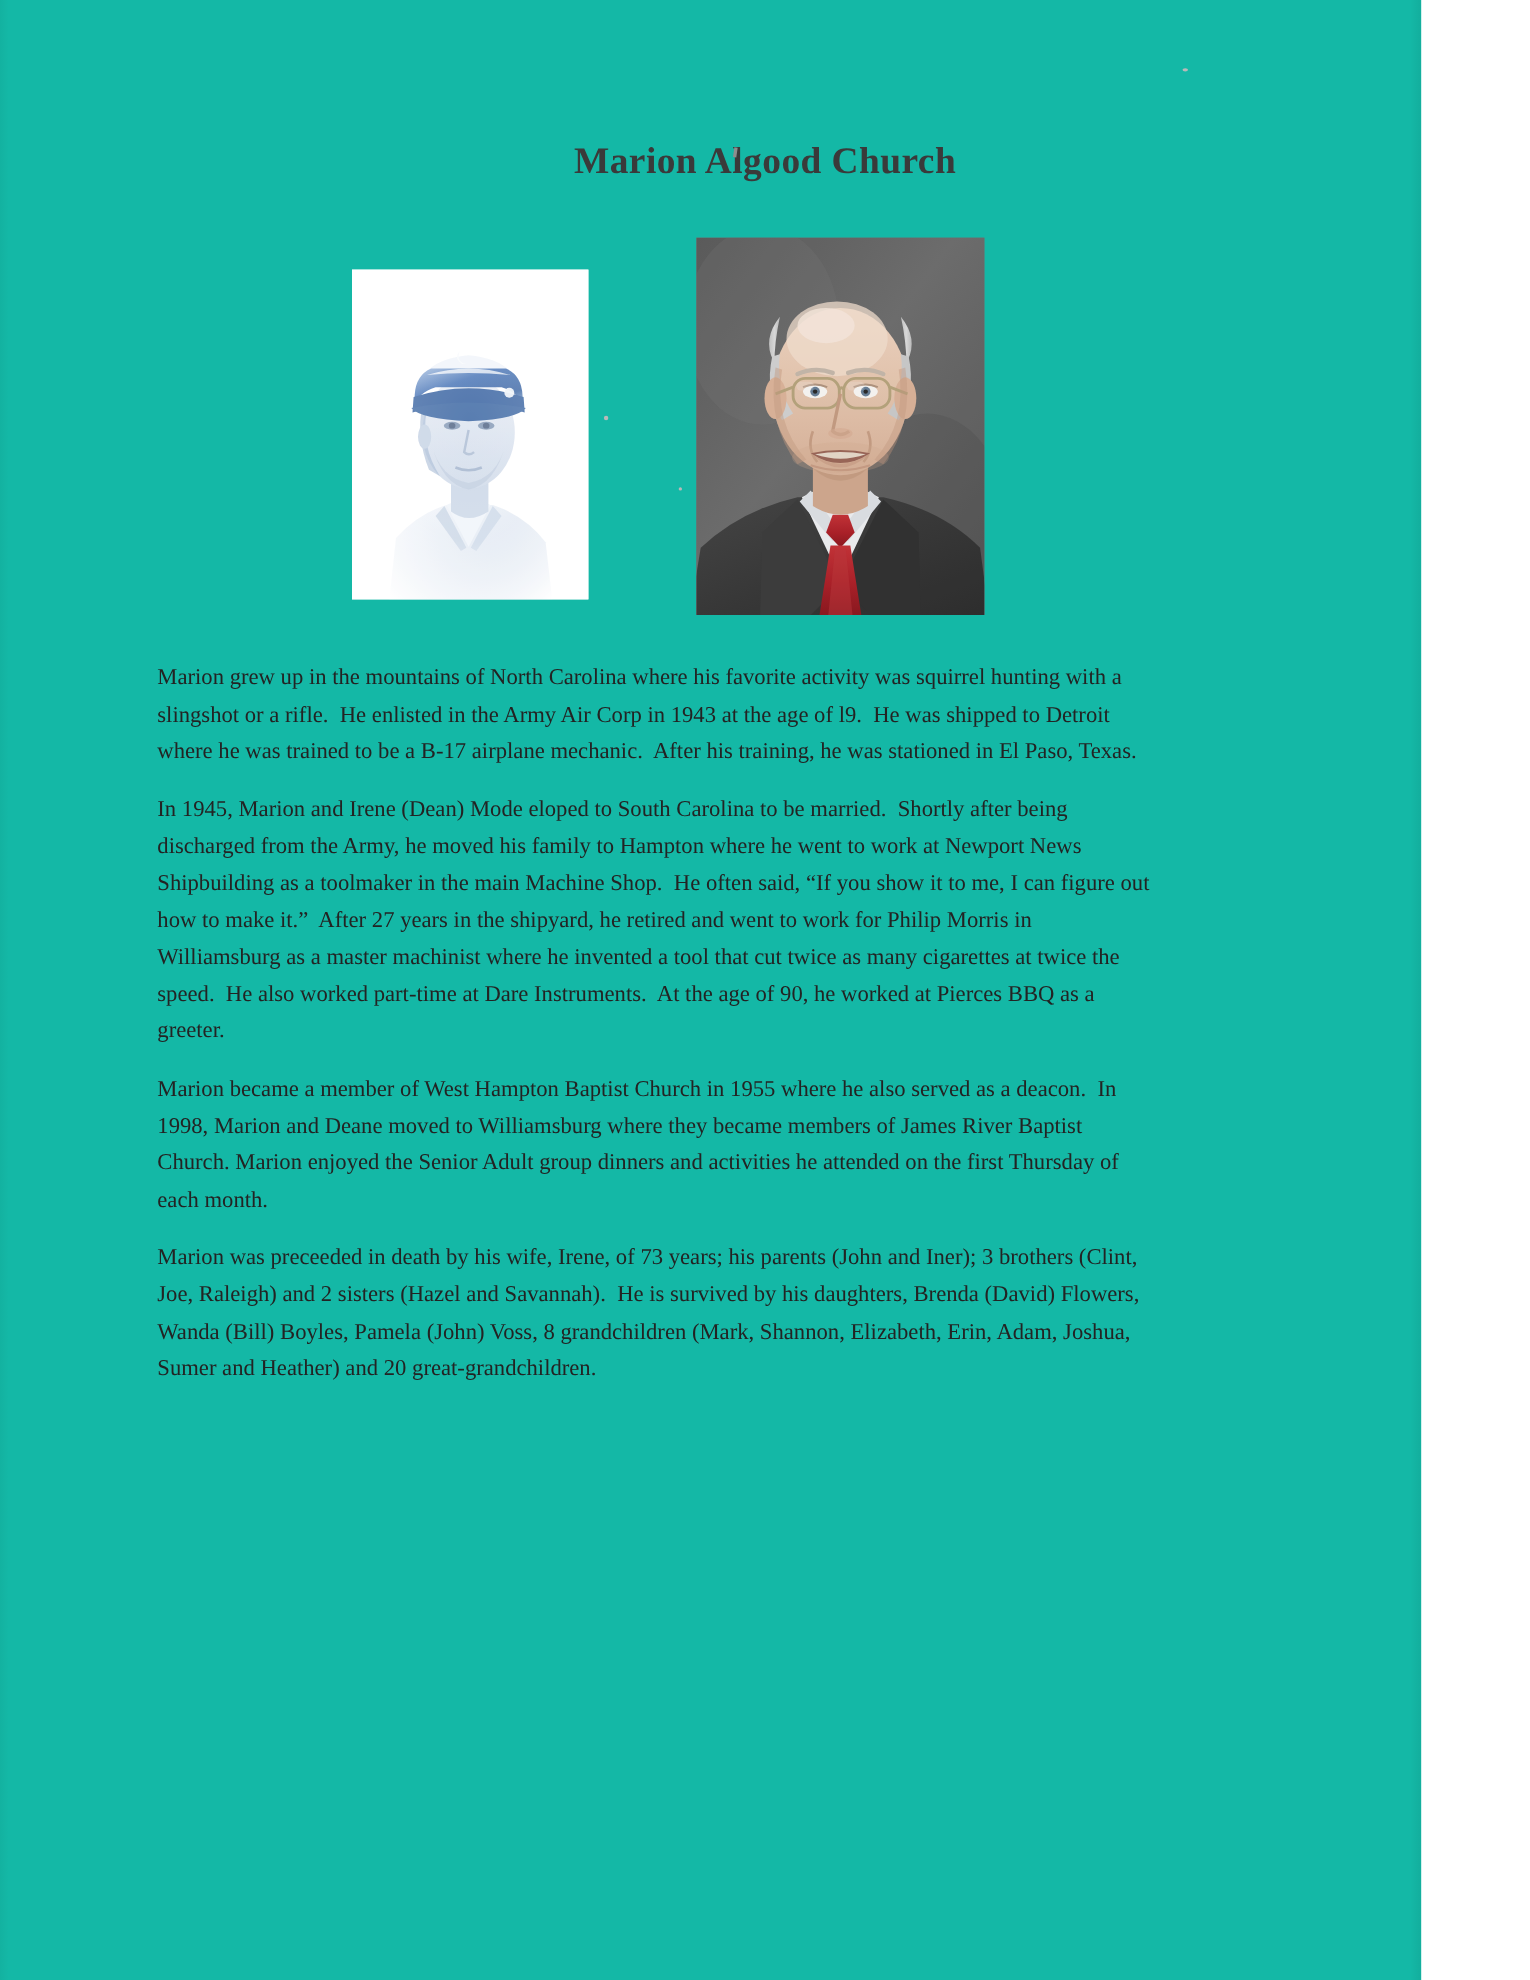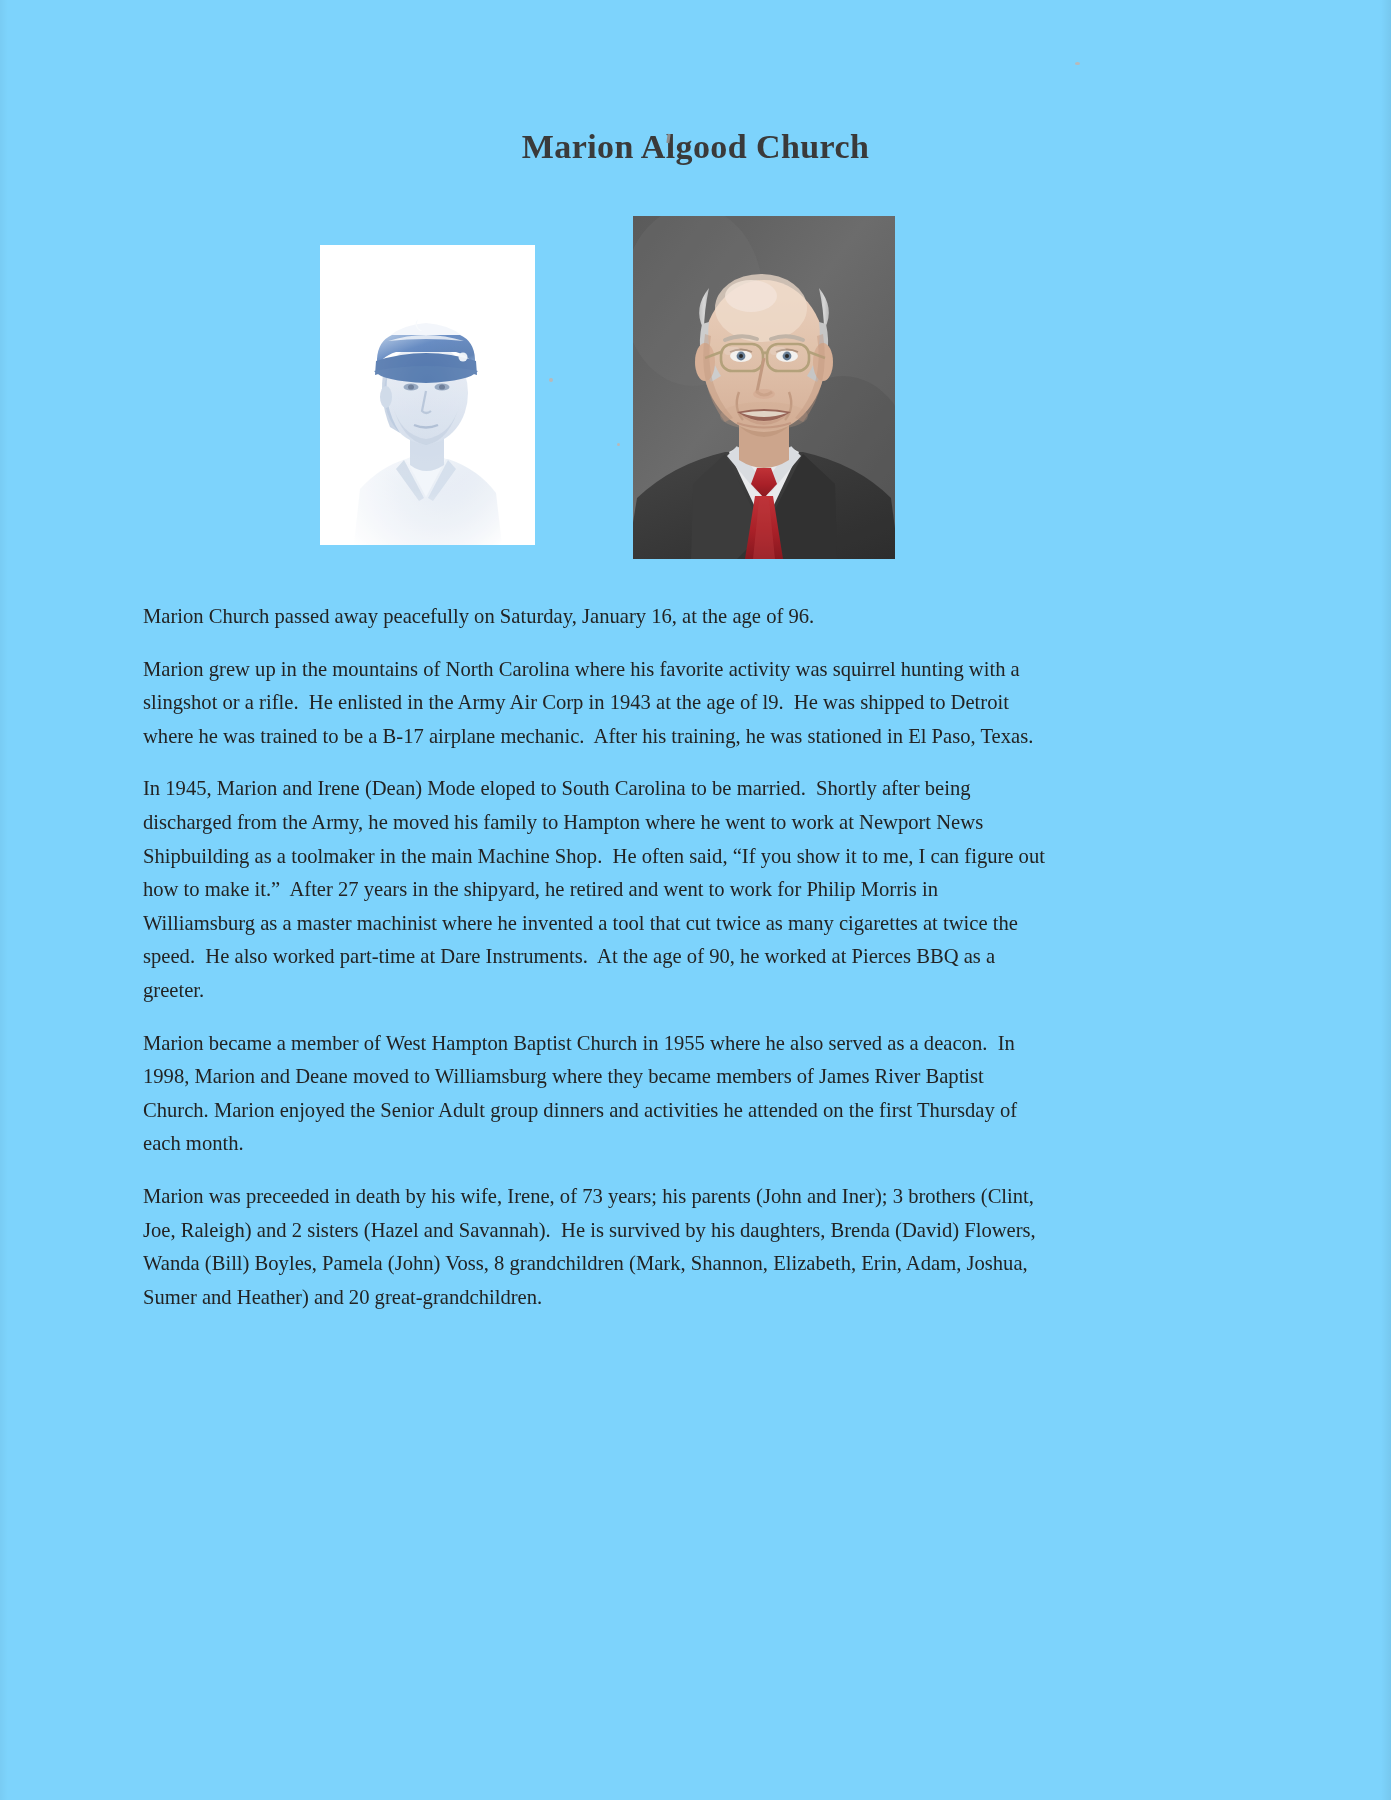--- a/index.html
+++ b/index.html
@@ -7,23 +7,23 @@
     margin: 0;
     padding: 0;
     background: #ffffff;
   }
   body {
     font-family: "Liberation Serif", "DejaVu Serif", serif;
     color: #1d1d1d;
   }
   .page {
     position: relative;
-    width: 1391px;
+    width: 1292px;
     height: 1800px;
-    background: #7dd3fc;
+    background: #14b8a6;
     overflow: hidden;
     
     box-sizing: border-box;
   }
   
   .scan-edge-right {
     position: absolute;
     top: 0; right: 0;
     width: 10px; height: 1800px;
     background: linear-gradient(to right, rgba(0,0,0,0.00), rgba(0,0,0,0.055));
@@ -304,20 +304,19 @@
 
         <path d="M78 120 Q70 168 100 202 L92 206 Q64 170 72 118 Z" fill="#caa085" opacity="0.45"></path>
         <path d="M184 120 Q192 168 162 202 L170 206 Q198 170 190 118 Z" fill="#c79c81" opacity="0.4"></path>
 
         <rect x="0" y="0" width="262" height="343" fill="#000000" opacity="0.04"></rect>
       </svg>
     </div>
   </div>
 
   <div class="body-text">
-    <p class="para">Marion Church passed away peacefully on Saturday, January 16, at the age of 96.</p>
     <p class="para">Marion grew up in the mountains of North Carolina where his favorite activity was squirrel hunting with a slingshot or a rifle.  He enlisted in the Army Air Corp in 1943 at the age of l9.  He was shipped to Detroit where he was trained to be a B-17 airplane mechanic.  After his training, he was stationed in El Paso, Texas.</p>
     <p class="para">In 1945, Marion and Irene (Dean) Mode eloped to South Carolina to be married.  Shortly after being discharged from the Army, he moved his family to Hampton where he went to work at Newport News Shipbuilding as a toolmaker in the main Machine Shop.  He often said, “If you show it to me, I can figure out how to make it.”  After 27 years in the shipyard, he retired and went to work for Philip Morris in Williamsburg as a master machinist where he invented a tool that cut twice as many cigarettes at twice the speed.  He also worked part-time at Dare Instruments.  At the age of 90, he worked at Pierces BBQ as a greeter.</p>
     <p class="para">Marion became a member of West Hampton Baptist Church in 1955 where he also served as a deacon.  In 1998, Marion and Deane moved to Williamsburg where they became members of James River Baptist Church. Marion enjoyed the Senior Adult group dinners and activities he attended on the first Thursday of each month.</p>
     <p class="para">Marion was preceeded in death by his wife, Irene, of 73 years; his parents (John and Iner); 3 brothers (Clint, Joe, Raleigh) and 2 sisters (Hazel and Savannah).  He is survived by his daughters, Brenda (David) Flowers, Wanda (Bill) Boyles, Pamela (John) Voss, 8 grandchildren (Mark, Shannon, Elizabeth, Erin, Adam, Joshua, Sumer and Heather) and 20 great-grandchildren.</p>
   </div>
 
 </div>
 
 </body></html>

